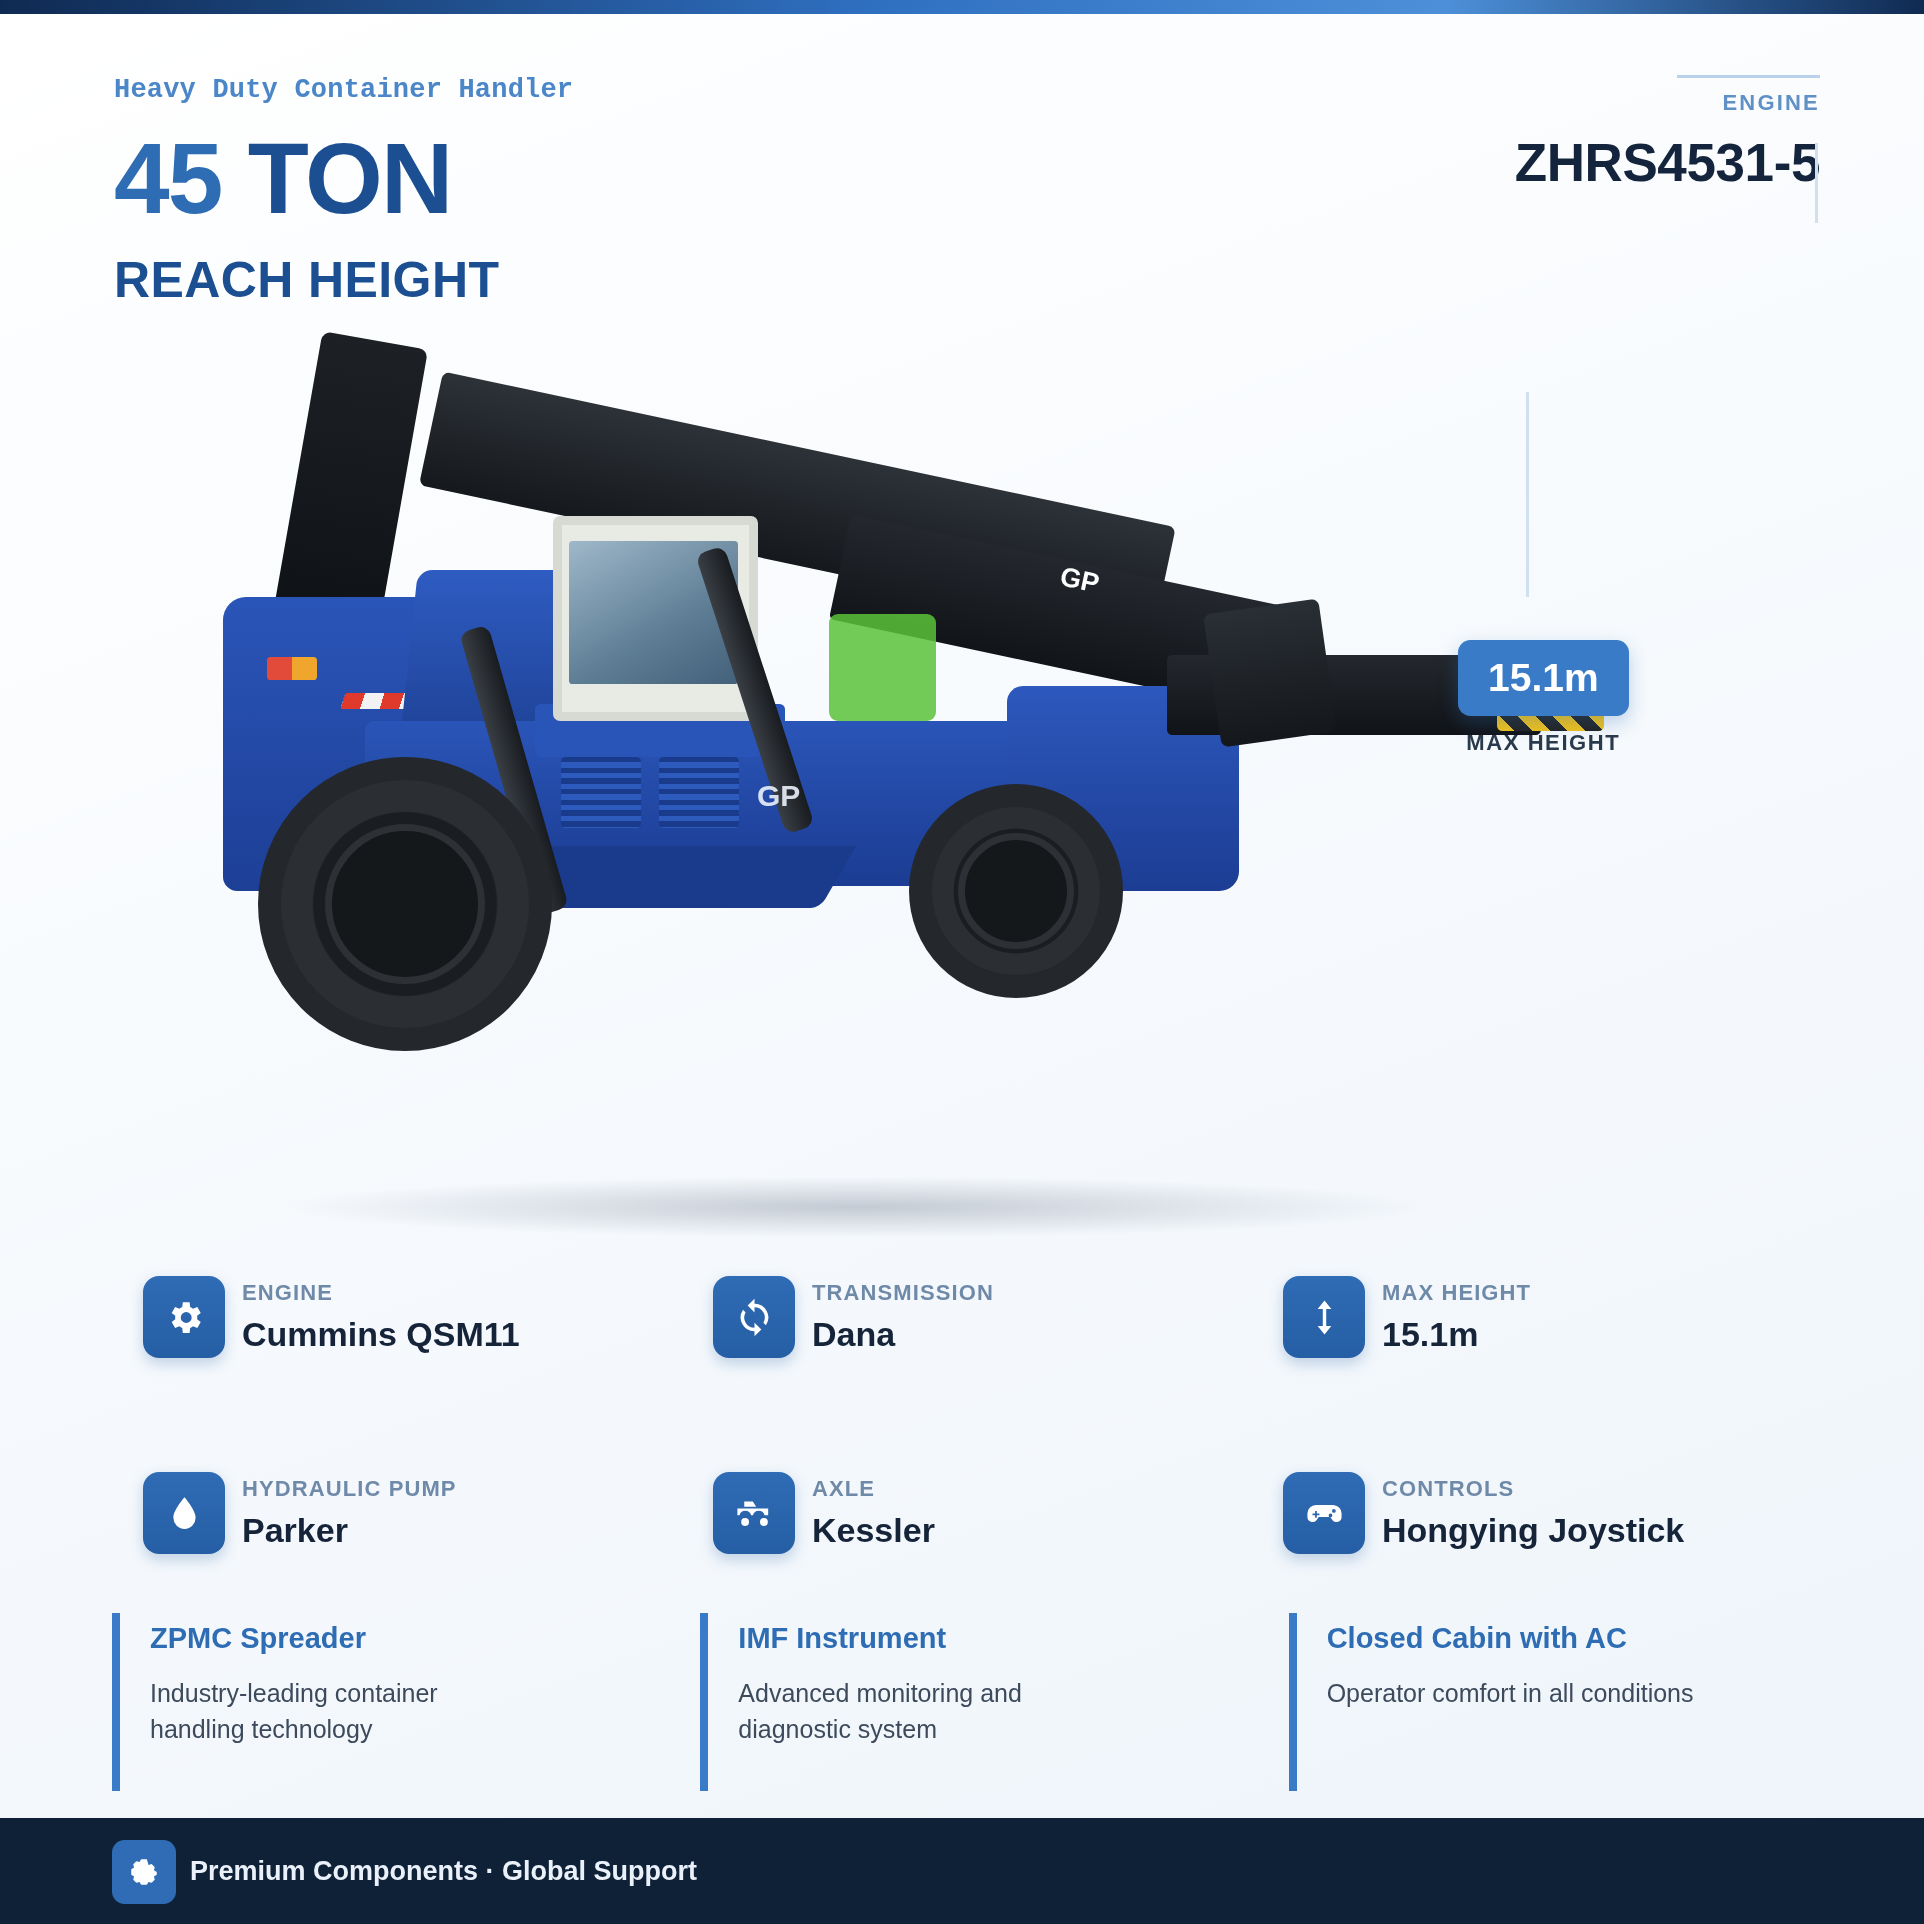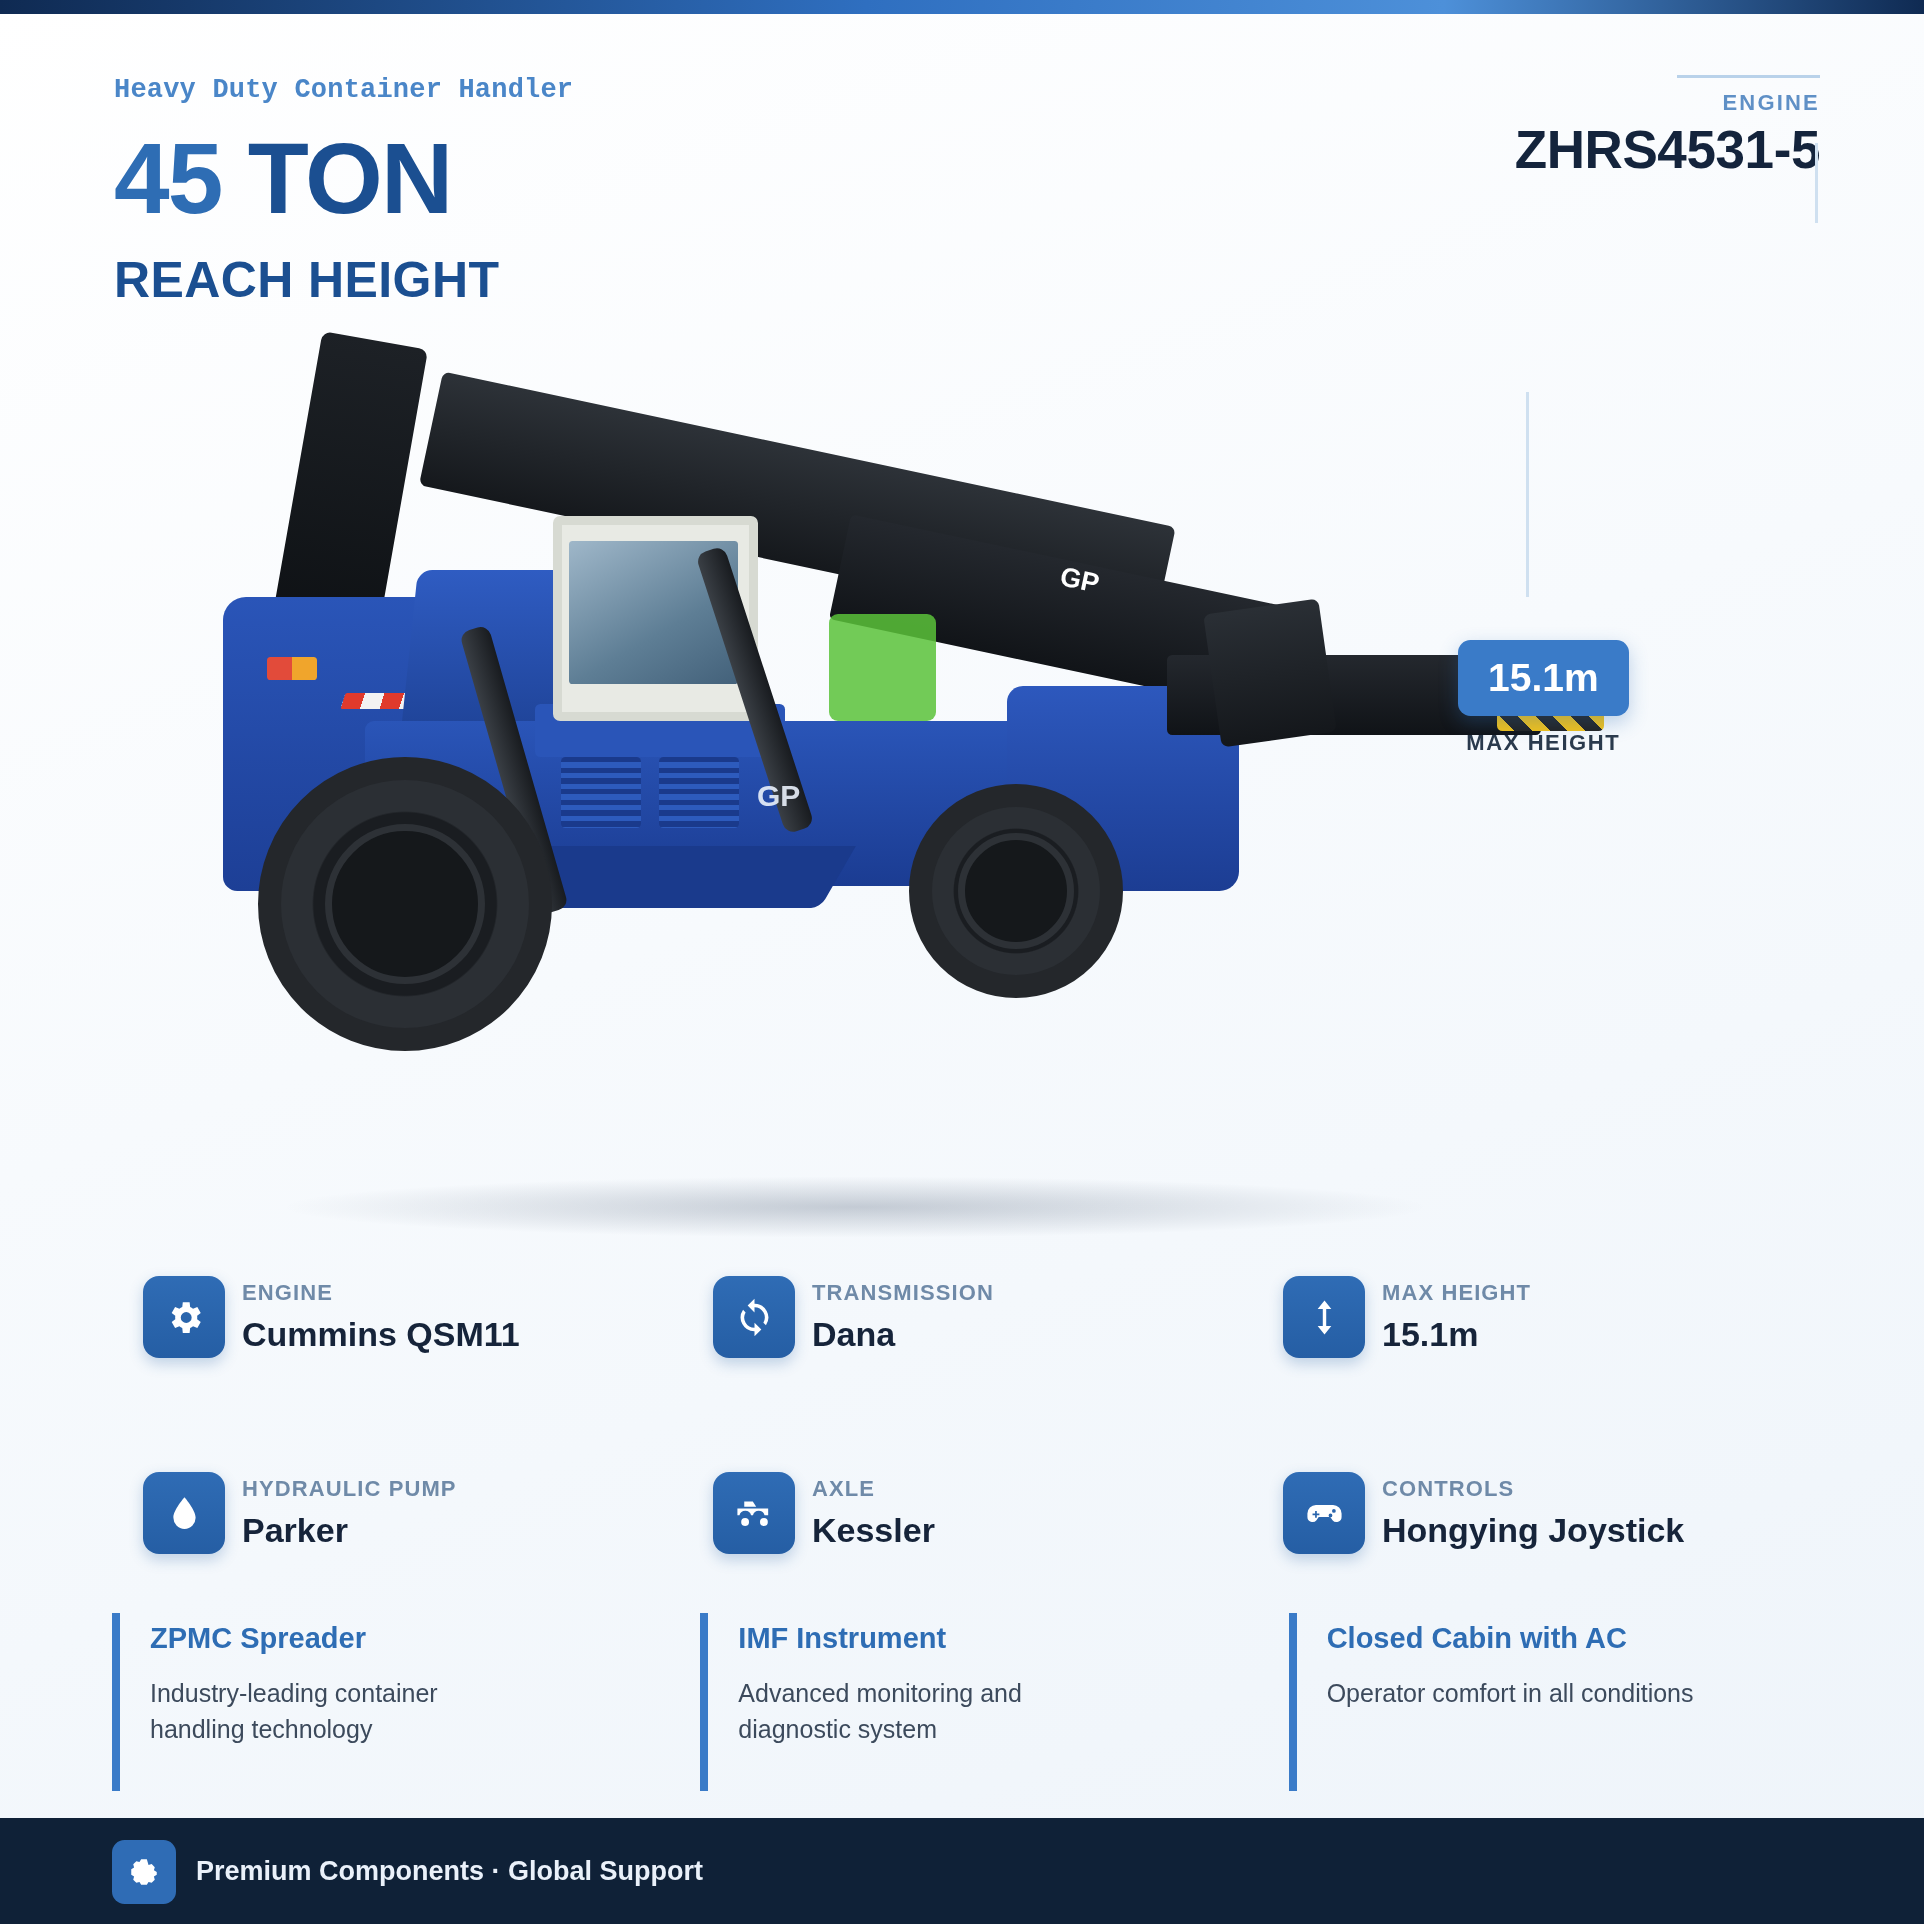--- a/index.html
+++ b/index.html
@@ -45,21 +45,21 @@
   .model-block {
     position: absolute; top: 75px; right: 105px; text-align: right;
   }
   .model-rule {
     width: 143px; height: 2.7px; background: #b9d2ea; margin-left: auto; margin-bottom: 12.5px;
   }
   .model-label {
     font-size: 22px; font-weight: bold; color: #5f90c6; letter-spacing: 2.2px;
   }
   .model-value {
-    margin-top: 3px;
+    margin-top: 16px;
     font-size: 53px; font-weight: bold; color: #14243c; letter-spacing: -0.4px;
   }
   .model-vline {
     position: absolute; top: 143px; right: 107px;
     width: 2.7px; height: 80px; background: #cfe0f0;
   }
   .model-vline2 {
     position: absolute; top: 392px; right: 0; left: 1526px;
     width: 2.7px; height: 205px; background: #cfe0f0;
   }
@@ -255,21 +255,21 @@
     display: flex; align-items: center;
   }
   .footer-mark {
     margin-left: 112px;
     width: 64px; height: 64px; border-radius: 12.5px;
     background: #2f6cb5;
     display: flex; align-items: center; justify-content: center;
   }
   .footer-mark svg { width: 34px; height: 34px; fill: #ffffff; }
   .footer-text {
-    margin-left: 20px; font-size: 27px; font-weight: bold; color: #eaf1fa;
+    margin-left: 14px; font-size: 27px; font-weight: bold; color: #eaf1fa;
   }
 </style>
 </head>
 <body>
 
 <div class="page">
 
   <div class="topbar"></div>
 
   <div class="header">

